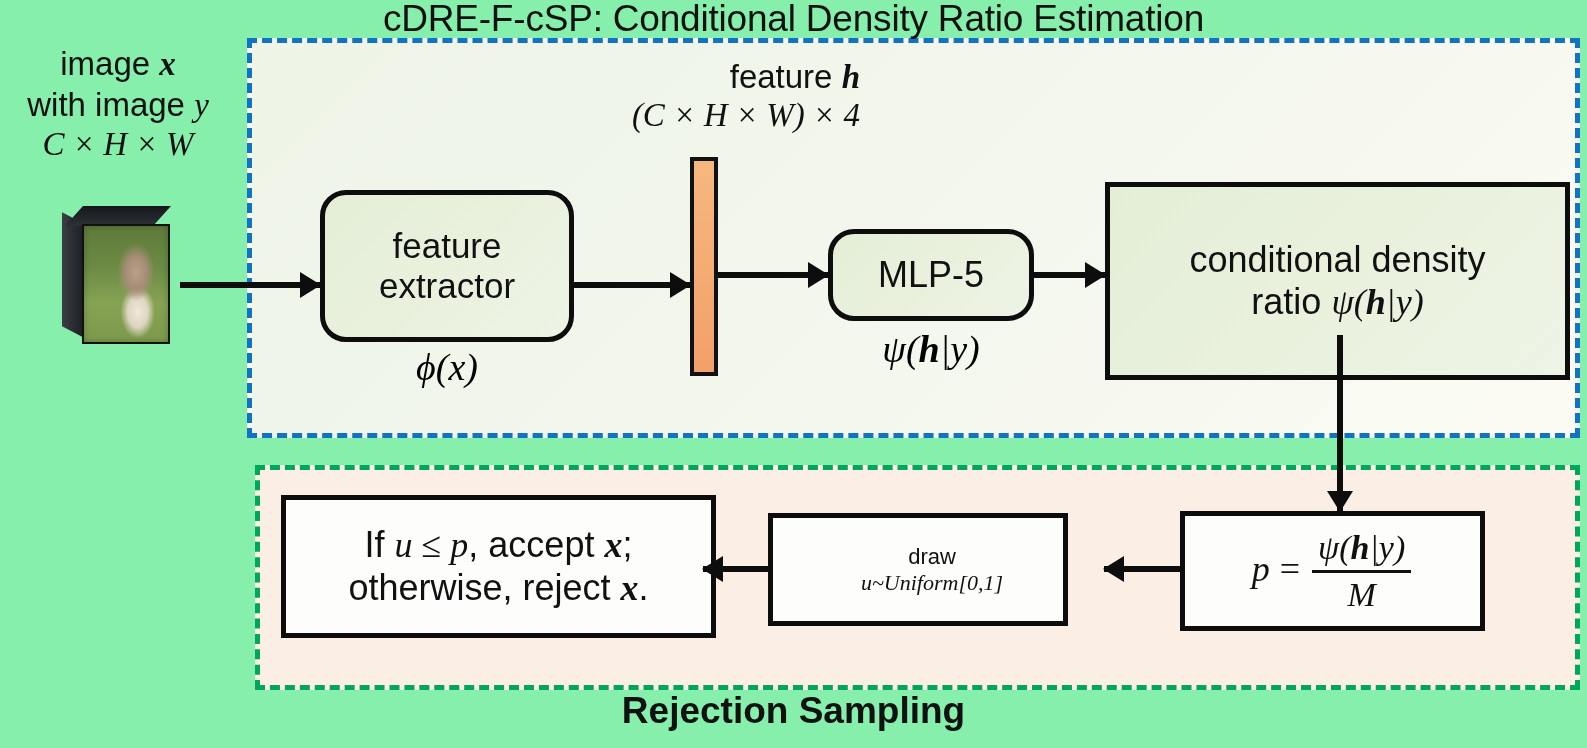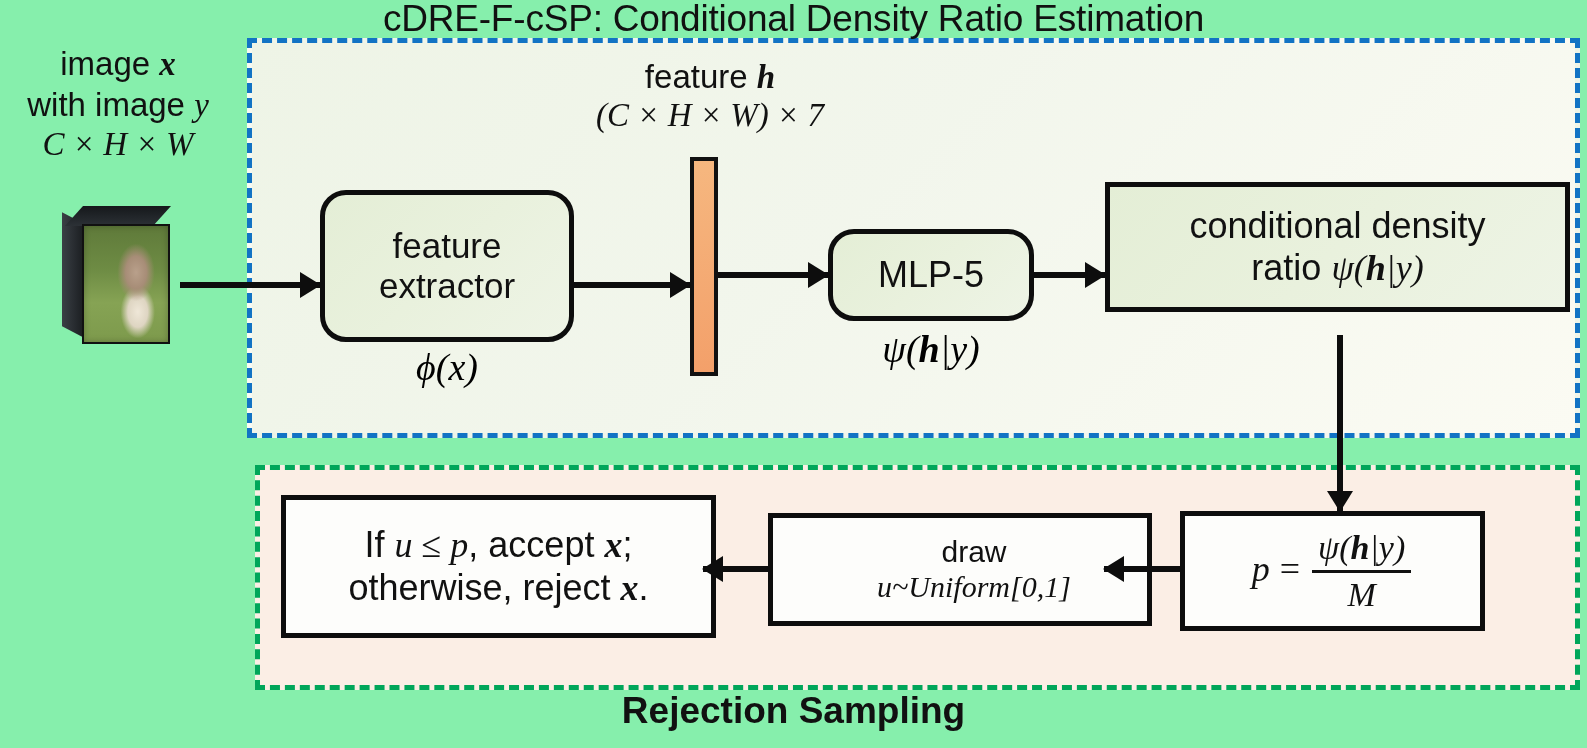--- a/index.html
+++ b/index.html
@@ -100,25 +100,25 @@
   #feature-bar{
     left:690px; top:157px; width:28px; height:219px;
     box-sizing:border-box;
     border:4px solid #111;
     background:linear-gradient(180deg,#f6b77f,#f3a06a);
   }
 
   #box-mlp{left:828px; top:229px; width:206px; height:92px; font-size:36px;}
   #label-psi-mlp{left:828px; top:327px; width:206px; text-align:center; font-size:38px;}
 
-  #box-cdr{left:1105px; top:182px; width:465px; height:130px; font-size:36px;}
+  #box-cdr{left:1105px; top:182px; width:465px; height:198px; font-size:36px;}
 
   
   #box-accept{left:281px; top:495px; width:435px; height:143px; font-size:36px;}
-  #box-draw{left:768px; top:513px; width:384px; height:113px; font-size:30px;padding-left:28px;}
+  #box-draw{left:768px; top:513px; width:300px; height:113px; font-size:22px;padding-left:28px;}
   #box-p{left:1180px; top:511px; width:305px; height:120px; font-size:36px;}
 
   
   .frac{display:inline-block; vertical-align:middle; text-align:center; margin:0 2px;}
   .frac .num{display:block; padding:0 6px 2px; font-size:34px;}
   .frac .den{display:block; padding:2px 6px 0; border-top:3px solid #111; font-size:34px;}
 
   
   .arrow-h, .arrow-v{position:absolute;}
   .arrow-h .shaft{position:absolute; left:0; top:50%; height:6px; margin-top:-3px; background:#0d0d0d; width:100%;}
@@ -133,21 +133,21 @@
   #arr-img-ext   {left:180px;  top:272px; width:140px; height:26px;}
   #arr-ext-bar   {left:574px;  top:272px; width:116px; height:26px;}
   #arr-bar-mlp   {left:718px;  top:262px; width:110px; height:26px;}
   #arr-mlp-cdr   {left:1034px; top:262px; width:71px;  height:26px;}
   #arr-cdr-p     {left:1327px; top:335px; width:26px;  height:176px;}
   #arr-p-draw    {left:1104px; top:556px; width:76px;  height:26px;}
   #arr-draw-acc  {left:703px;  top:556px; width:65px;  height:26px;}
 
   
   #feature-caption{
-    left:560px; top:58px; width:300px; text-align:center; color:#111; line-height:1.16;
+    left:560px; top:58px; width:300px; text-align:right; color:#111; line-height:1.16;
   }
   #feature-caption .ln{font-size:33px;white-space:nowrap;}
   #feature-caption .mathline{font-size:33px;white-space:nowrap;}
 </style>
 </head>
 <body>
 
 <div id="stage">
 
   <div class="abs" id="blue-region"></div>
@@ -165,21 +165,21 @@
   </div>
 
   <div class="abs" id="thumb-wrap">
     <div id="thumb-side"></div>
     <div id="thumb-top"></div>
     <div id="thumb-face"></div>
   </div>
 
   <div class="abs" id="feature-caption">
     <div class="ln"><span>feature </span><span class="bmath">h</span></div>
-    <div class="mathline"><span class="imath">(C × H × W) × 7</span></div>
+    <div class="mathline"><span class="imath">(C × H × W) × 4</span></div>
   </div>
 
   <div class="abs node round" id="box-extractor">
     <div>
       <div>feature</div>
       <div>extractor</div>
     </div>
   </div>
   <div class="abs imath" id="label-phi">ϕ(x)</div>
 

